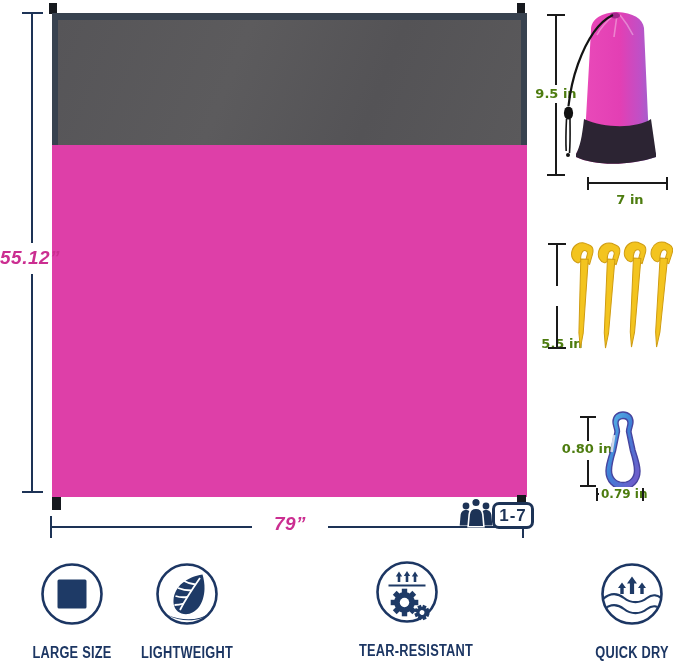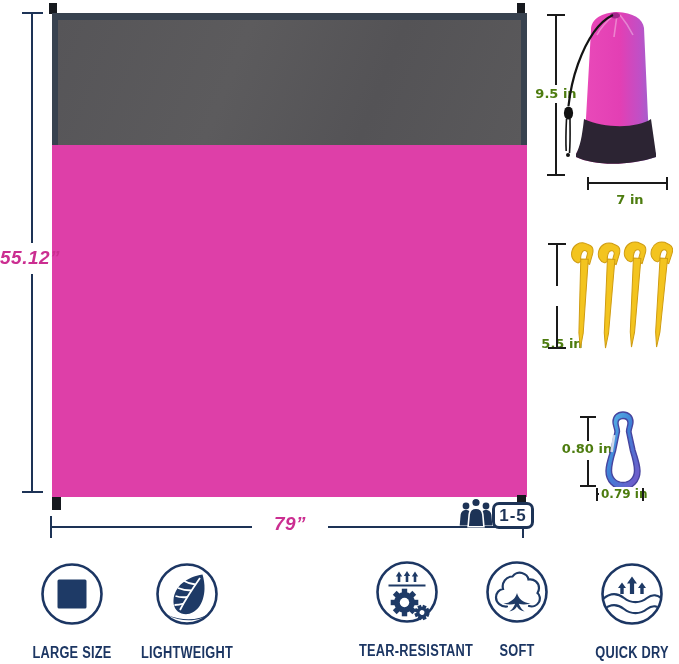--- a/index.html
+++ b/index.html
@@ -62,21 +62,21 @@
     <g fill="#1d3356">
       <circle cx="8" cy="11" r="3.4"></circle>
       <path d="M8,15 c3.4,0 5,2.2 5.4,5 l0.9,10.5 h-12.6 l0.9,-10.5 c0.4,-2.8 2,-5 5.4,-5 z"></path>
       <circle cx="28" cy="11" r="3.4"></circle>
       <path d="M28,15 c3.4,0 5,2.2 5.4,5 l0.9,10.5 h-12.6 l0.9,-10.5 c0.4,-2.8 2,-5 5.4,-5 z"></path>
       <circle cx="18" cy="7.5" r="4.4" stroke="#fff" stroke-width="1.6"></circle>
       <path d="M18,13.2 c4.2,0 6.3,2.7 6.8,6.1 l1.1,12.4 h-15.8 l1.1,-12.4 c0.5,-3.4 2.6,-6.1 6.8,-6.1 z" stroke="#fff" stroke-width="1.6"></path>
     </g>
   </svg>
   <div class="capbox" style="left:492px;top:502px;width:42px;height:27px;">
-    <span>1-5</span>
+    <span>1-7</span>
   </div>
 
   <div class="kdim" style="left:547px;top:14px;width:18px;height:2px;"></div>
   <div class="kdim" style="left:555px;top:14px;width:2px;height:71px;"></div>
   <div class="klabel" style="left:532px;top:86px;width:48px;">9.5 in</div>
   <div class="kdim" style="left:555px;top:103px;width:2px;height:73px;"></div>
   <div class="kdim" style="left:547px;top:174px;width:18px;height:2px;"></div>
 
   <svg class="abs" style="left:558px;top:6px;" width="118" height="162" viewBox="0 0 118 162">
     <defs>
@@ -197,28 +197,20 @@
         <rect x="-1.9" y="-7.6" width="3.8" height="15.2" transform="rotate(45)"></rect>
         <rect x="-1.9" y="-7.6" width="3.8" height="15.2" transform="rotate(90)"></rect>
         <rect x="-1.9" y="-7.6" width="3.8" height="15.2" transform="rotate(135)"></rect>
         <circle r="5.4"></circle>
           <circle r="2.4" fill="#fff"></circle>
       </g>
     </svg>
     <div class="flabel">TEAR-RESISTANT</div>
   </div>
 
-  <div class="feature" style="left:457px;top:560px;">
-    <svg width="64" height="64" viewBox="0 0 64 64">
-      <circle cx="32" cy="32" r="29.5" fill="none" stroke="#1c3663" stroke-width="2.6"></circle>
-      <path d="M22,46.5 C16,47 11,42.5 11,37.5 C11,33 14,29.5 18,29 C16.5,22.5 21,16.5 27.5,16.5 C29.5,13.5 33.5,12 37,13 C40.5,14 43,16.5 43.5,19.5 C49,18.5 54,22.5 54,28 C54,30 53.5,31.5 52.5,33 C55,35 55.5,39 54,42 C52,45.5 48,47.3 44,46" stroke="#1e3a66" stroke-width="2.2" fill="none" stroke-linecap="round"></path>
-      <path d="M32,33 C33.5,38.5 37.5,42.5 45.5,43.5 C40.5,44.9 36.5,44.7 33.8,43.7 C35,47 37,49.6 39.6,51.6 C35.8,50.9 33.2,48.9 31.9,46.5 C30.6,48.9 28,50.9 24.3,51.6 C26.9,49.6 28.9,47 30.1,43.7 C27.4,44.7 23.4,44.9 18.4,43.5 C26.4,42.5 30.5,38.5 32,33 Z" fill="#1e3a66"></path>
-    </svg>
-    <div class="flabel">SOFT</div>
-  </div>
 
   <div class="feature" style="left:572px;top:562px;">
     <svg width="64" height="64" viewBox="0 0 64 64">
       <defs>
           <clipPath id="qdclip">
             <circle cx="32" cy="32" r="28.5"></circle>
           </clipPath>
         </defs>
       <circle cx="32" cy="32" r="29.5" fill="none" stroke="#1c3663" stroke-width="2.6"></circle>
       <g fill="#1e3a66">

